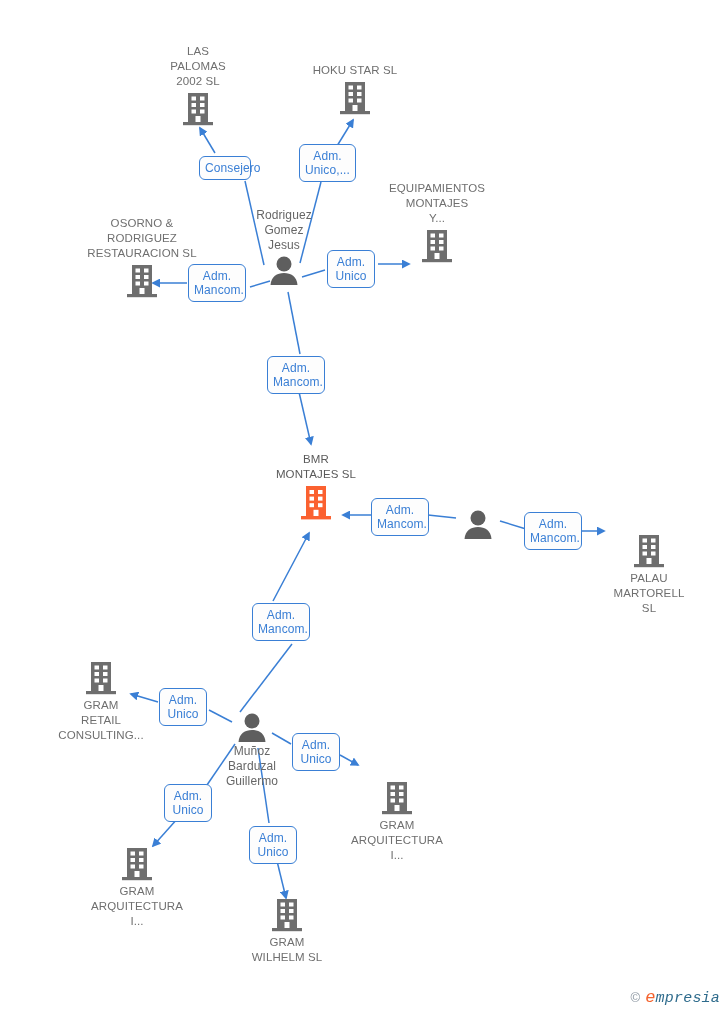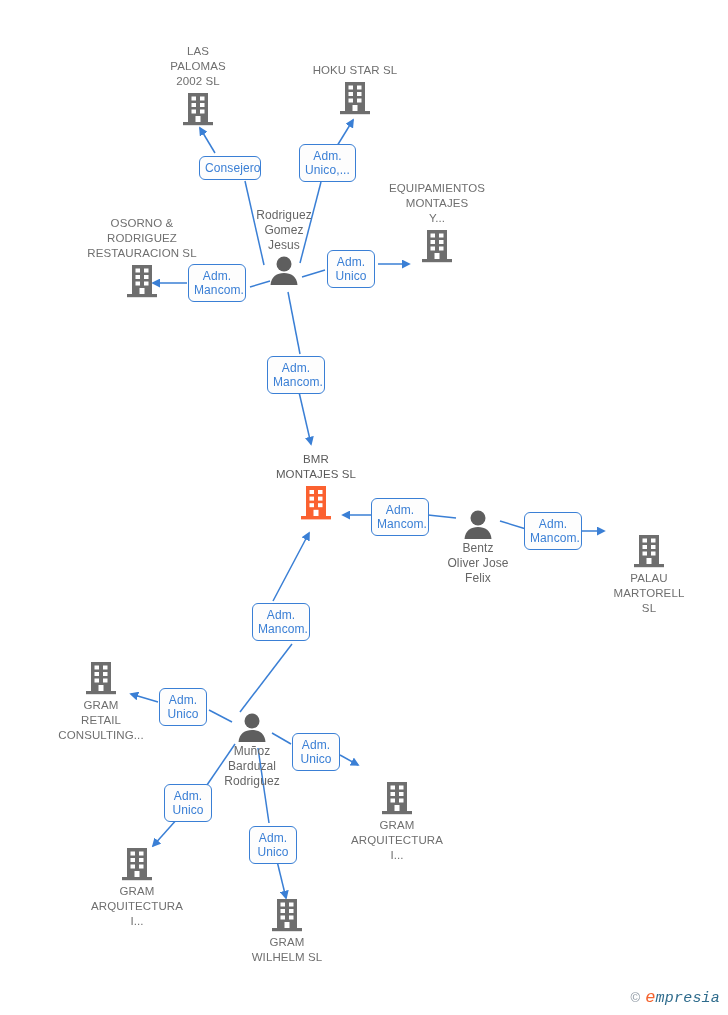--- a/index.html
+++ b/index.html
@@ -283,23 +283,20 @@
 
   <div class="node person label-below" style="left:478px; top:509px;">
     <span class="glyph">
       <svg width="32" height="30" viewBox="0 0 32 30">
           <g fill="#5e5e5e">
         <circle cx="16" cy="9" r="7.5"></circle>
         <path d="M 2.5 30 C 3.2 21.5 9 18 16 18 C 23 18 28.8 21.5 29.5 30 Z"></path>
       </g>
         </svg>
     </span>
-    <span class="caption">Bentz
-Oliver Jose
-Felix</span>
   </div>
 
   <div class="node company label-below" style="left:649px; top:533px;">
     <span class="glyph">
       <svg width="34" height="36" viewBox="0 0 34 36">
           <g fill="#6e6e6e">
         <rect x="7" y="2" width="20" height="29"></rect>
             <rect x="2" y="31" width="30" height="3.2"></rect>
       </g>
           <g fill="#ffffff">
@@ -345,21 +342,21 @@
     <span class="glyph">
       <svg width="32" height="30" viewBox="0 0 32 30">
           <g fill="#5e5e5e">
         <circle cx="16" cy="9" r="7.5"></circle>
         <path d="M 2.5 30 C 3.2 21.5 9 18 16 18 C 23 18 28.8 21.5 29.5 30 Z"></path>
       </g>
         </svg>
     </span>
     <span class="caption">Muñoz
 Barduzal
-Rodriguez</span>
+Guillermo</span>
   </div>
 
   <div class="node company label-below" style="left:397px; top:780px;">
     <span class="glyph">
       <svg width="34" height="36" viewBox="0 0 34 36">
           <g fill="#6e6e6e">
         <rect x="7" y="2" width="20" height="29"></rect>
             <rect x="2" y="31" width="30" height="3.2"></rect>
       </g>
           <g fill="#ffffff">
@@ -416,21 +413,21 @@
         <rect x="10.5" y="18.5" width="4.5" height="4"></rect>
             <rect x="19" y="18.5" width="4.5" height="4"></rect>
         <rect x="14.5" y="25" width="5" height="6"></rect>
       </g>
         </svg>
     </span>
     <span class="caption">GRAM
 WILHELM  SL</span>
   </div>
 
-  <div class="chip" style="left:199px; top:156px; width:62px;">Consejero</div>
+  <div class="chip" style="left:199px; top:156px; width:52px;">Consejero</div>
   <div class="chip" style="left:299px; top:144px; width:57px;">Adm.
 Unico,...</div>
   <div class="chip" style="left:188px; top:264px; width:58px;">Adm.
 Mancom.</div>
   <div class="chip" style="left:327px; top:250px; width:48px;">Adm.
 Unico</div>
   <div class="chip" style="left:267px; top:356px; width:58px;">Adm.
 Mancom.</div>
   <div class="chip" style="left:371px; top:498px; width:58px;">Adm.
 Mancom.</div>

